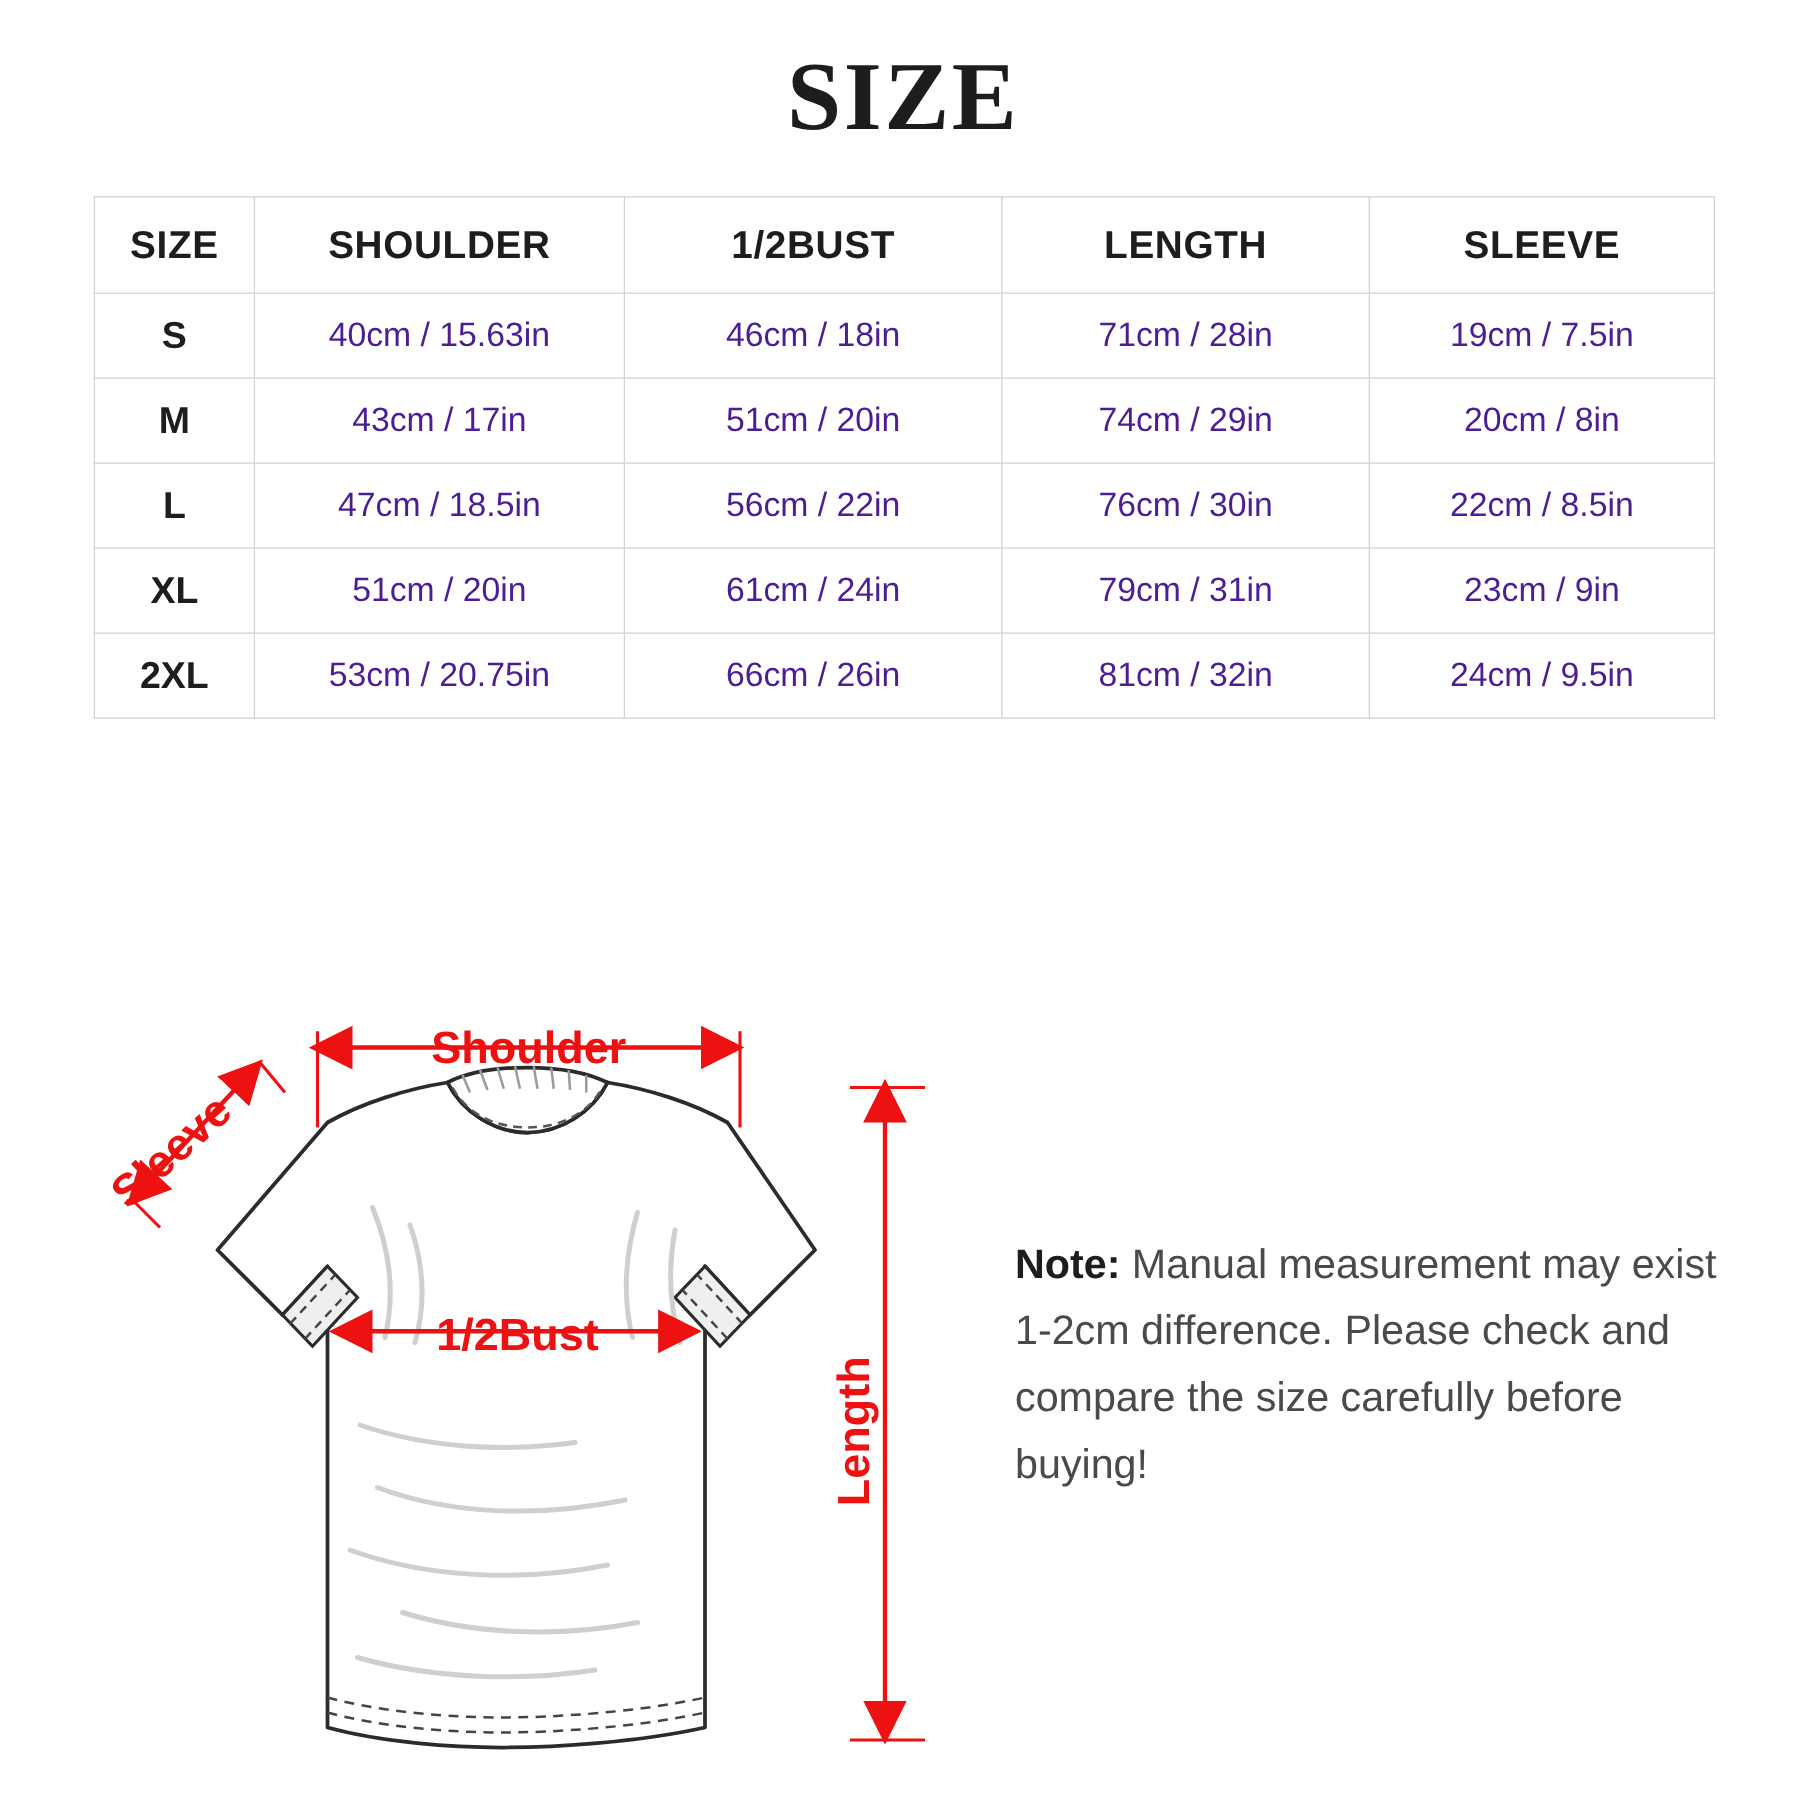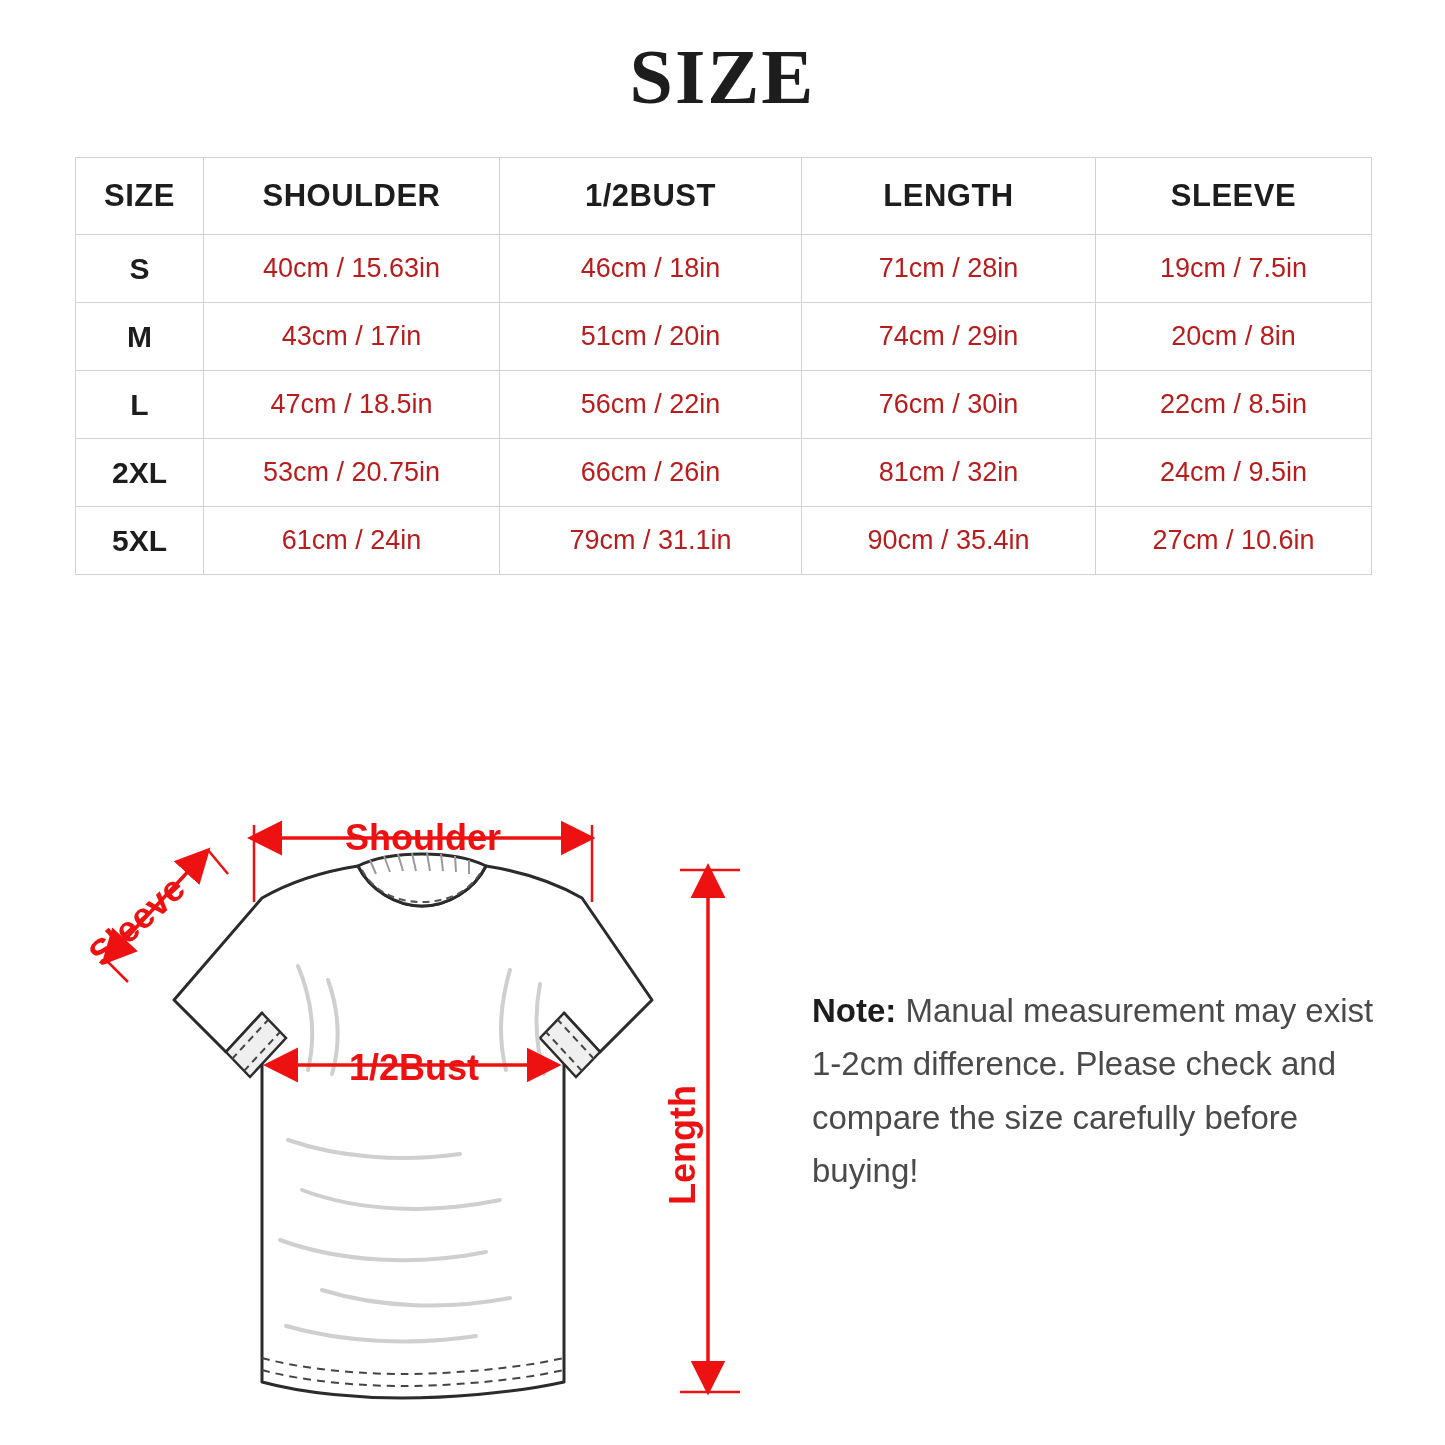--- a/index.html
+++ b/index.html
@@ -48,21 +48,21 @@
   .size-table th {
     height: 74px;
     font-size: 31px;
     font-weight: bold;
     color: #1d1d1d;
     letter-spacing: 0.5px;
   }
   .size-table td {
     height: 65px;
     font-size: 27px;
-    color: #b91c1c;
+    color: #4c1d95;
   }
   .size-table td.sz {
     font-weight: bold;
     font-size: 30px;
     color: #1d1d1d;
   }
   .col-size  { width: 128px; }
   .col-sh    { width: 296px; }
   .col-bust  { width: 302px; }
   .col-len   { width: 294px; }
@@ -132,32 +132,32 @@
       <td>20cm / 8in</td>
     </tr>
     <tr>
       <td class="sz">L</td>
       <td>47cm / 18.5in</td>
       <td>56cm / 22in</td>
       <td>76cm / 30in</td>
       <td>22cm / 8.5in</td>
     </tr>
     <tr>
+      <td class="sz">XL</td>
+      <td>51cm / 20in</td>
+      <td>61cm / 24in</td>
+      <td>79cm / 31in</td>
+      <td>23cm / 9in</td>
+    </tr>
+    <tr>
       <td class="sz">2XL</td>
       <td>53cm / 20.75in</td>
       <td>66cm / 26in</td>
       <td>81cm / 32in</td>
       <td>24cm / 9.5in</td>
-    </tr>
-    <tr>
-      <td class="sz">5XL</td>
-      <td>61cm / 24in</td>
-      <td>79cm / 31.1in</td>
-      <td>90cm / 35.4in</td>
-      <td>27cm / 10.6in</td>
     </tr>
   </tbody>
 </table>
 
 <div class="diagram">
   <svg width="740" height="650" viewBox="0 0 740 650" xmlns="http://www.w3.org/2000/svg">
     <defs>
       <marker id="arrR" markerWidth="11" markerHeight="11" refX="9" refY="5.5" orient="auto">
         <path d="M0,0.5 L10,5.5 L0,10.5 z" fill="#ee1111"></path>
       </marker>

